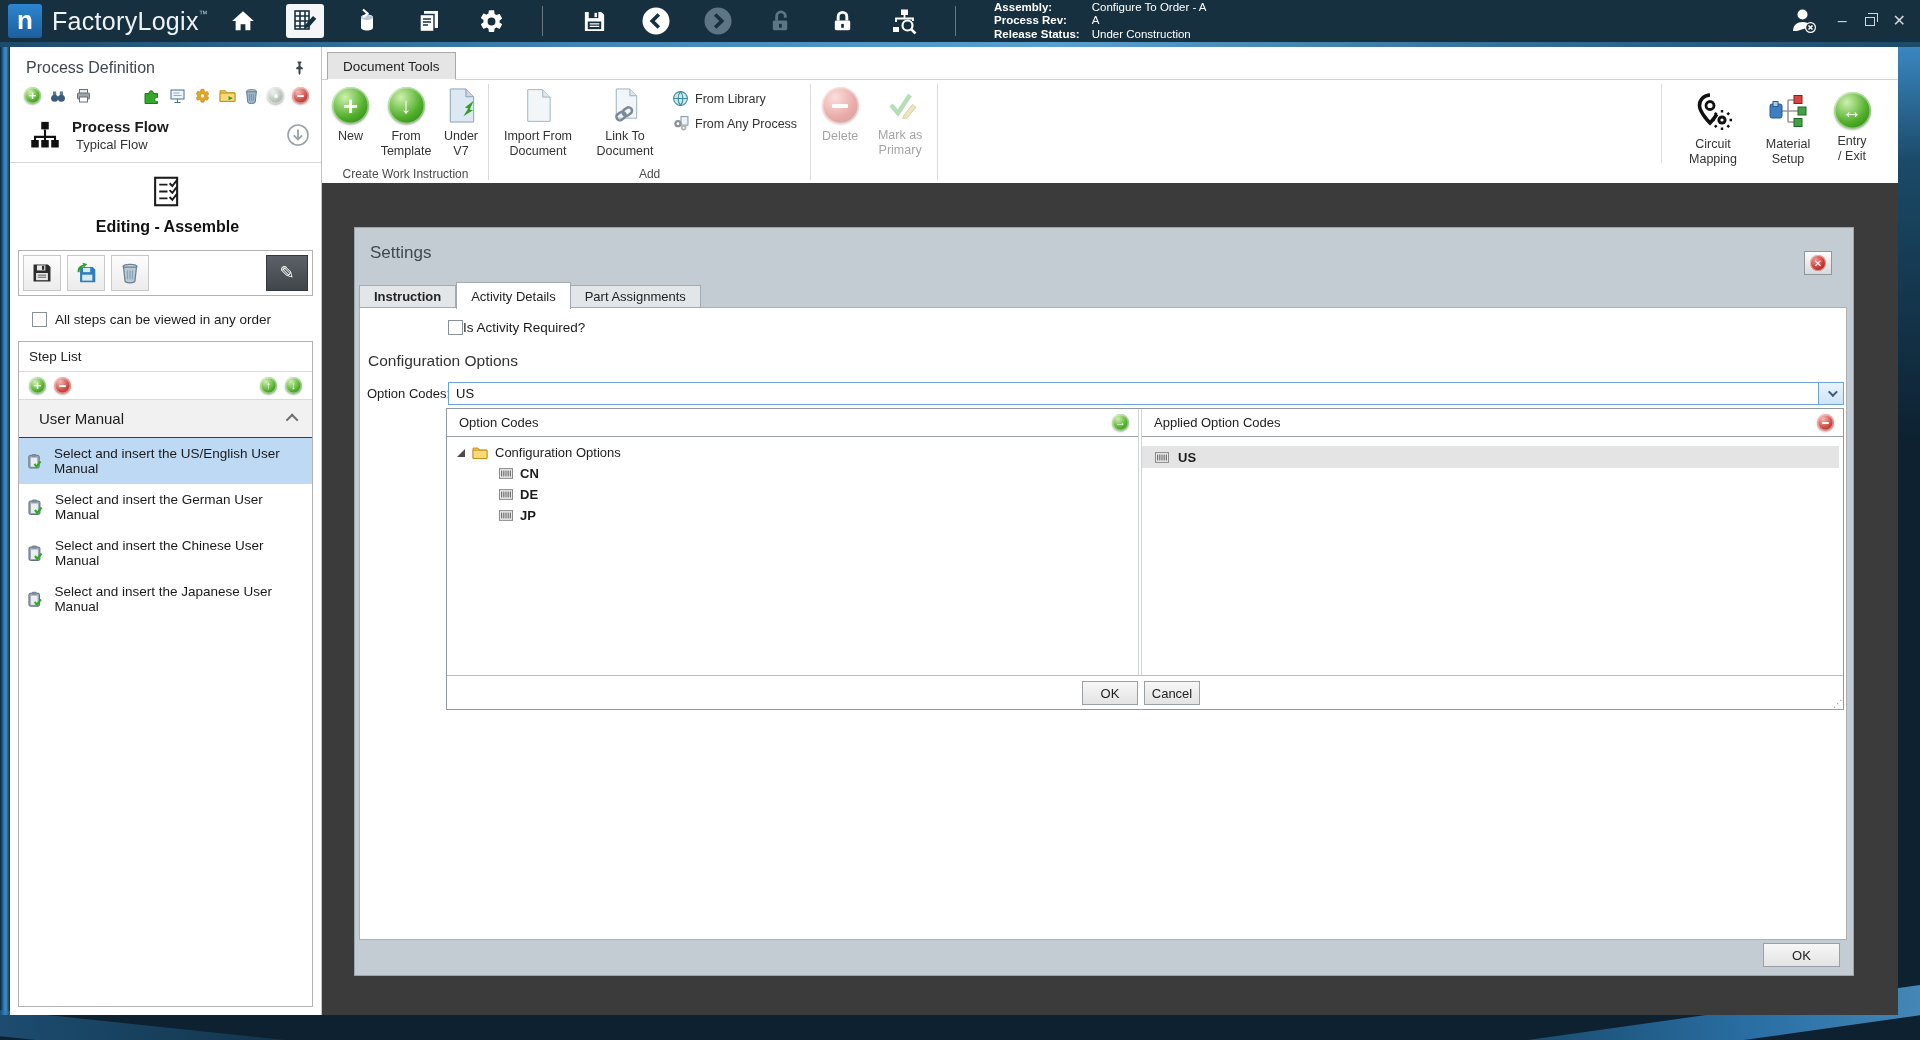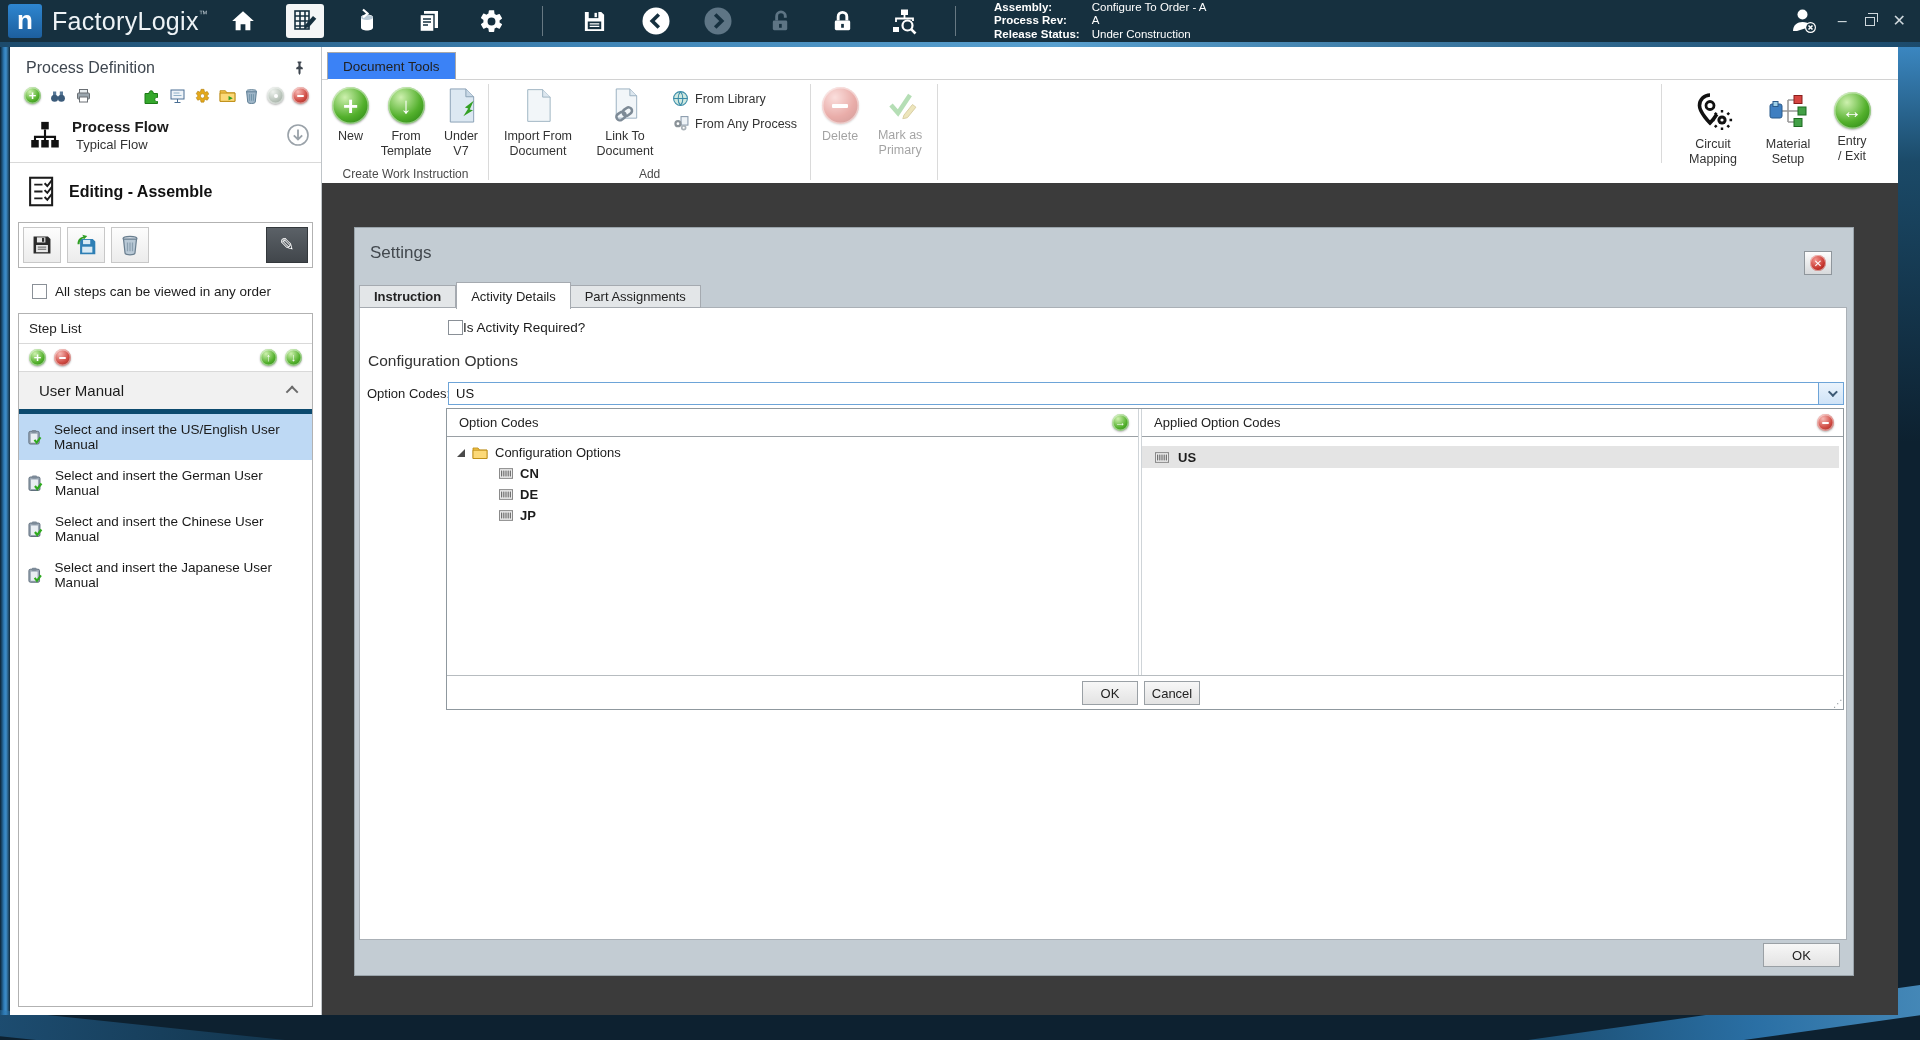--- a/index.html
+++ b/index.html
@@ -47,34 +47,34 @@
   .sidebar{width:312px;background:#fff;border-right:1px solid #bfc4c8;display:flex;flex-direction:column;}
   .sb-header{display:flex;align-items:center;padding:12px 14px 4px 16px;}
   .sb-title{font-size:16px;color:#3f4750;flex:1;}
   .sb-iconrow{display:flex;align-items:center;padding:6px 12px 6px 14px;gap:8px;}
   .sb-iconrow .spacer{flex:1;}
   .sb-flow{display:flex;align-items:center;padding:8px 12px 10px 20px;gap:12px;}
   .sb-flow-text{flex:1;}
   .sb-flow-title{font-size:15px;font-weight:700;color:#1c1c1c;}
   .sb-flow-sub{font-size:13px;color:#333;margin-left:4px;margin-top:2px;}
   .sb-divider{height:1px;background:#d9d9d9;margin:0 0;}
-  .sb-editing{display:flex;align-items:center;gap:10px;padding:12px 12px 12px 16px;}
+  .sb-editing{display:flex;align-items:center;gap:10px;padding:12px 12px 12px 16px;flex-direction:column;}
   .sb-editing-title{font-size:16px;font-weight:700;color:#111;}
   .sb-toolbar{margin:2px 8px 0 8px;border:1px solid #b2b2b2;height:46px;display:flex;align-items:center;padding:4px;gap:6px;}
   .sb-tbtn{width:38px;height:36px;border:1px solid #c8c8c8;background:linear-gradient(#fdfdfd,#ececec);
     display:flex;align-items:center;justify-content:center;}
   .sb-tbtn.dark{margin-left:auto;background:linear-gradient(#5b6167,#41464b);border-color:#33383c;color:#fff;
     width:42px;font-size:18px;}
   .sb-check{display:flex;align-items:center;gap:8px;margin:16px 8px 6px 22px;font-size:13.5px;color:#1c1c1c;}
   .checkbox{width:15px;height:15px;border:1px solid #8a9097;background:#fff;flex:0 0 auto;}
   .sb-steplist{flex:1;margin:8px 8px 8px 8px;border:1px solid #b2b2b2;display:flex;flex-direction:column;min-height:0;}
   .sl-title{padding:7px 10px;font-size:13.5px;color:#222;border-bottom:1px solid #d9d9d9;}
   .sl-controls{display:flex;align-items:center;gap:8px;padding:5px 10px;border-bottom:1px solid #d9d9d9;}
   .sl-controls .spacer{flex:1;}
-  .sl-group{display:flex;align-items:center;background:#f1f1f1;border-bottom:5px solid #0c4a6e;
+  .sl-group{display:flex;align-items:center;background:#f1f1f1;border-bottom:1px solid #0c4a6e;
     padding:10px 14px 10px 20px;}
   .sl-group-label{font-size:15px;color:#1c1c1c;flex:1;}
   .chev-up{width:9px;height:9px;border-left:2px solid #6a6a6a;border-top:2px solid #6a6a6a;
     transform:rotate(45deg) translateY(2px);}
   .sl-item{display:flex;align-items:center;gap:11px;padding:8px 16px 8px 8px;font-size:13.5px;color:#1a1a1a;justify-content:space-between;}
   .sl-item.selected{background:#bed9f4;}
 
   
   .sph{border-radius:50%;display:inline-flex;align-items:center;justify-content:center;color:#fff;
     font-weight:700;line-height:1;flex:0 0 auto;
@@ -84,21 +84,21 @@
   .sph.gray{background:radial-gradient(circle at 35% 28%,#eef2ee,#b9c4ba 55%,#8d9990);}
   .s16{width:17px;height:17px;font-size:13px;}
   .s36{width:37px;height:37px;font-size:26px;}
   .bar{width:9px;height:2.5px;background:#fff;border-radius:1px;}
   .bar.sm{width:7px;height:2px;}
 
   
   .main{flex:1;display:flex;flex-direction:column;min-width:0;}
   .ribbon{height:136px;background:#fff;display:flex;flex-direction:column;}
   .ribbon-tabs{height:33px;display:flex;align-items:flex-end;border-bottom:1px solid #d2d2d2;}
-  .ribbon-tab{margin-left:5px;margin-bottom:-1px;height:28px;background:#3b82f6;border:1px solid #a9a9a9;
+  .ribbon-tab{margin-left:5px;margin-bottom:-1px;height:28px;background:#e5e5e5;border:1px solid #a9a9a9;
     border-bottom:1px solid #fff;padding:0 15px;font-size:13.5px;color:#222;display:flex;align-items:center;z-index:2;margin-top:45px;}
   .ribbon-body{flex:1;display:flex;align-items:stretch;padding-left:4px;}
   .rgroup{display:flex;flex-direction:column;}
   .rbuttons{flex:1;display:flex;align-items:stretch;}
   .rgroup-label{height:17px;text-align:center;font-size:12px;color:#4a4a4a;}
   .rsep{width:1px;background:#dadada;margin:4px 3px;}
   .rbtn{display:flex;flex-direction:column;align-items:center;padding:7px 6px 2px 6px;gap:5px;}
   .rbtn .rlbl{font-size:12.5px;color:#333;text-align:center;line-height:15px;}
   .rbtn.disabled{opacity:.45;}
   .rsmallcol{display:flex;flex-direction:column;gap:8px;padding:10px 10px 0 6px;}

